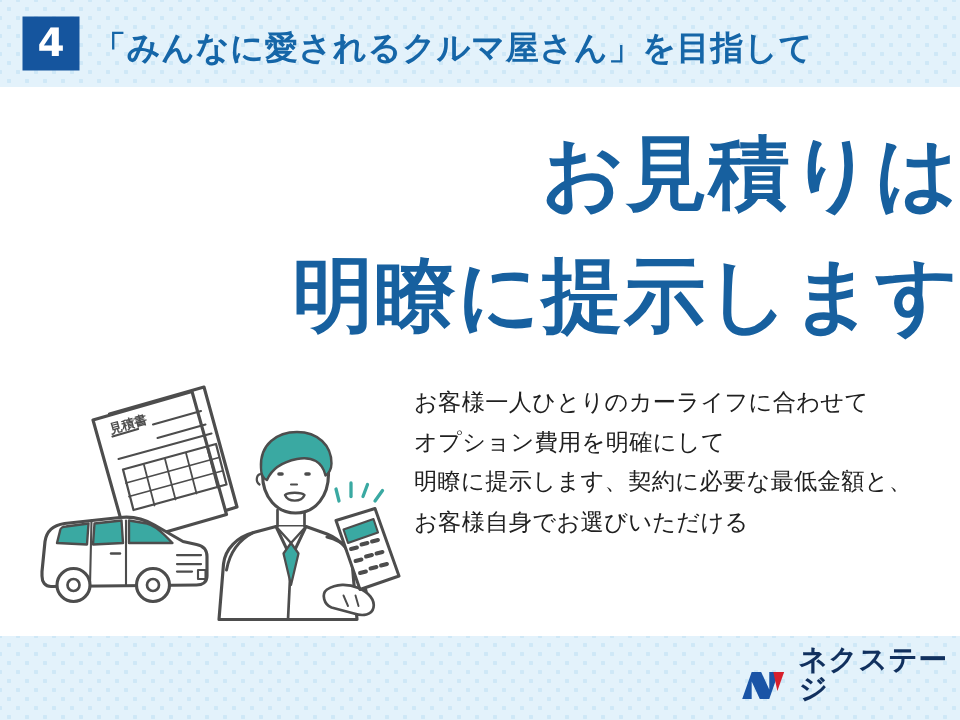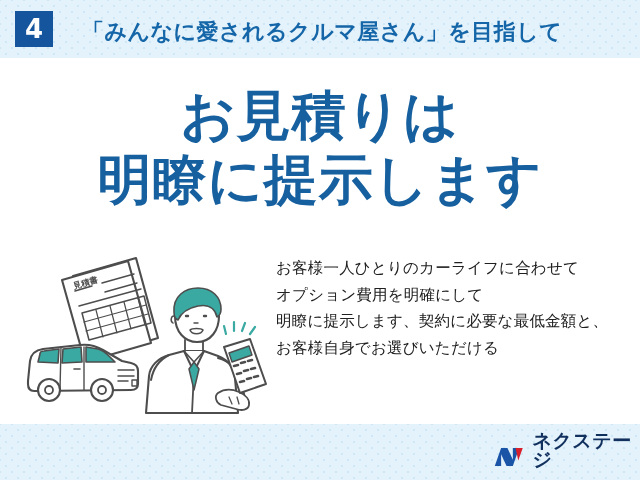--- a/index.html
+++ b/index.html
@@ -26,31 +26,31 @@
   
   #badge{
     position:absolute;left:15px;top:11px;width:38px;height:36px;
     background:#15559e;color:#ffffff;
     font-weight:bold;font-size:26px;line-height:36px;text-align:center;
     letter-spacing:0px;
   }
   #header-title{
     position:absolute;left:62px;top:17px;
     font-size:22px;font-weight:bold;color:#1566a8;
-    letter-spacing:0.5px;white-space:nowrap;margin-left:20px;
+    letter-spacing:0.5px;white-space:nowrap;
   }
 
   
   #headline{
-    position:absolute;left:0;top:84px;width:640px;text-align:center;
+    position:absolute;left:0;top:84px;width:640px;text-align:right;
     color:#17609f;font-weight:bold;line-height:1.18;
     letter-spacing:1px;
   }
   #headline .l1{display:block;font-size:54px;}
-  #headline .l2{display:block;font-size:54px;}
+  #headline .l2{display:block;font-size:54px;margin-top:17px;}
 
   
   #body-copy{
     position:absolute;left:276px;top:255px;width:360px;
     color:#202020;font-size:15.5px;line-height:1.72;
     letter-spacing:0.2px;
   }
   #body-copy span{display:block;white-space:nowrap;}
 
   

